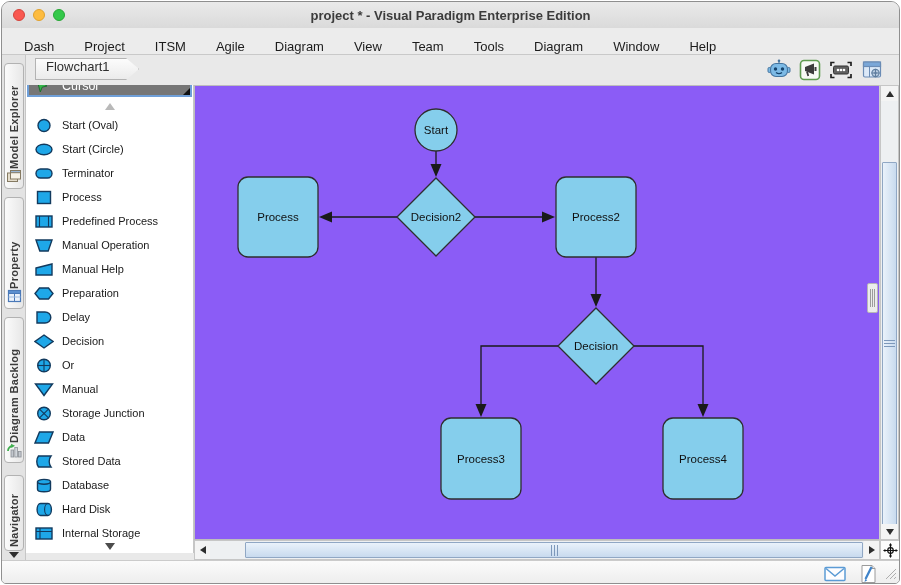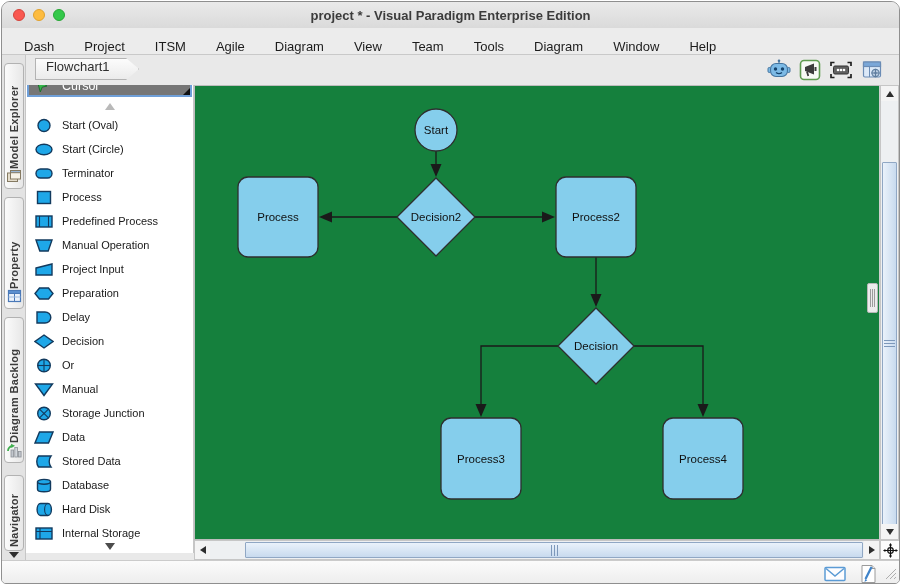--- a/index.html
+++ b/index.html
@@ -63,21 +63,21 @@
   
   .tabrow { position:absolute; left:24px; right:0; top:0; height:30px; background:#e9e9e9; }
   .diagram-tab { position:absolute; left:9px; top:3px; height:22px; width:104px;
                  background:linear-gradient(#fcfcfc,#ebebeb); border:1px solid #b3b3b3;
                  clip-path:polygon(0 0, calc(100% - 13px) 0, 100% 50%, calc(100% - 13px) 100%, 0 100%);
                  display:flex; padding-left:10px; font-size:13px; color:#2e2e2e; }
   .toolbar { position:absolute; right:15px; top:3px; height:24px; display:flex; gap:7px; align-items:center; }
   .tb-icon { width:24px; height:24px; display:flex; align-items:center; justify-content:center; }
 
   
-  .canvas { position:absolute; left:192px; top:30px; width:686px; height:455px; background:#15803d;
+  .canvas { position:absolute; left:192px; top:30px; width:686px; height:455px; background:#8b5cf6;
             border:1px solid #bdbdbd; border-right:1px solid #cfcfcf; }
   .canvas svg { display:block; }
 
   
   .splitter-grip { position:absolute; left:865px; top:228px; width:11px; height:30px;
                    background:#ececec; border:1px solid #b7b7b7; border-radius:2px;
                    display:flex; align-items:center; justify-content:center; gap:1px; }
   .splitter-grip i { display:block; width:1px; height:18px; background:#9c9c9c; }
 
   
@@ -240,21 +240,21 @@
               </svg>
             </span>
             <span>Manual Operation</span>
           </div>
           <div class="pal-item">
             <span class="pal-icon">
               <svg width="20" height="15" viewBox="0 0 20 15">
                 <polygon points="2,6 18,2 18,13 2,13" fill="#1ea7e8" stroke="#123a5e" stroke-width="1.4"></polygon>
               </svg>
             </span>
-            <span>Project Input</span>
+            <span>Manual Help</span>
           </div>
           <div class="pal-item">
             <span class="pal-icon">
               <svg width="20" height="15" viewBox="0 0 20 15">
                 <polygon points="5.5,2 14.5,2 19,7.5 14.5,13 5.5,13 1,7.5" fill="#1ea7e8" stroke="#123a5e" stroke-width="1.4"></polygon>
               </svg>
             </span>
             <span>Preparation</span>
           </div>
           <div class="pal-item">

